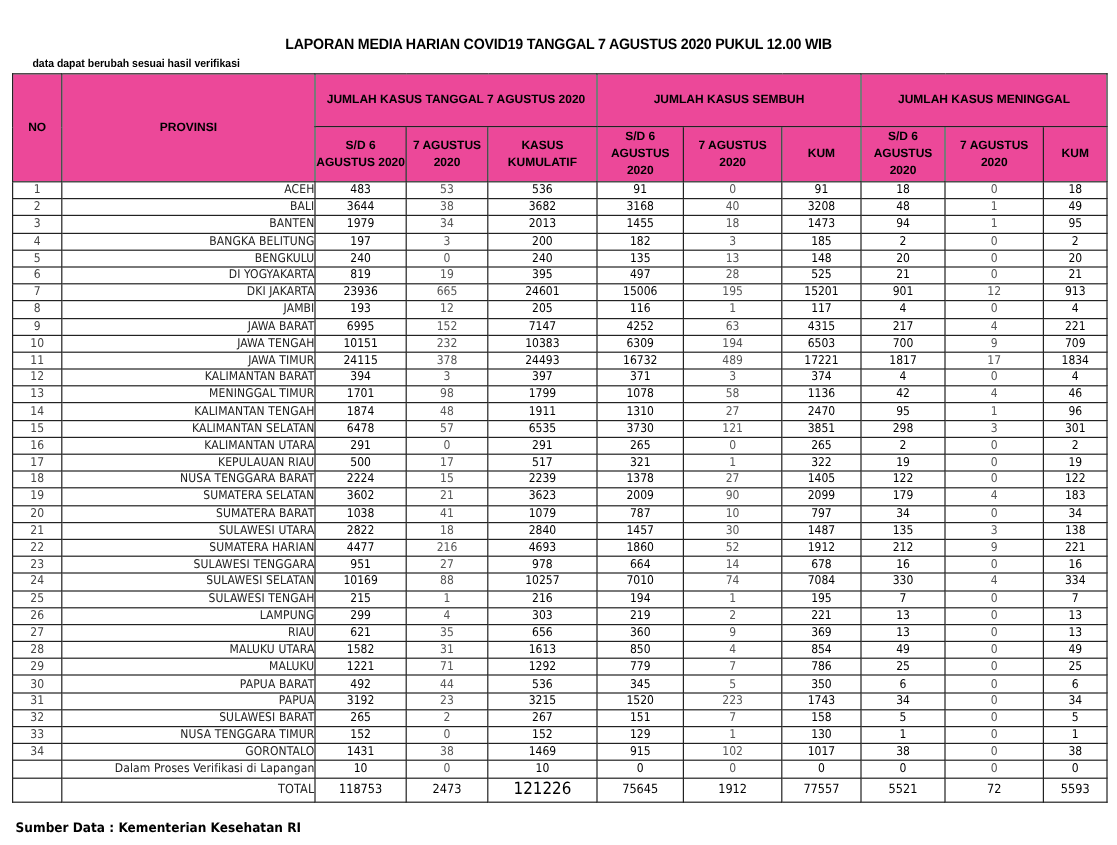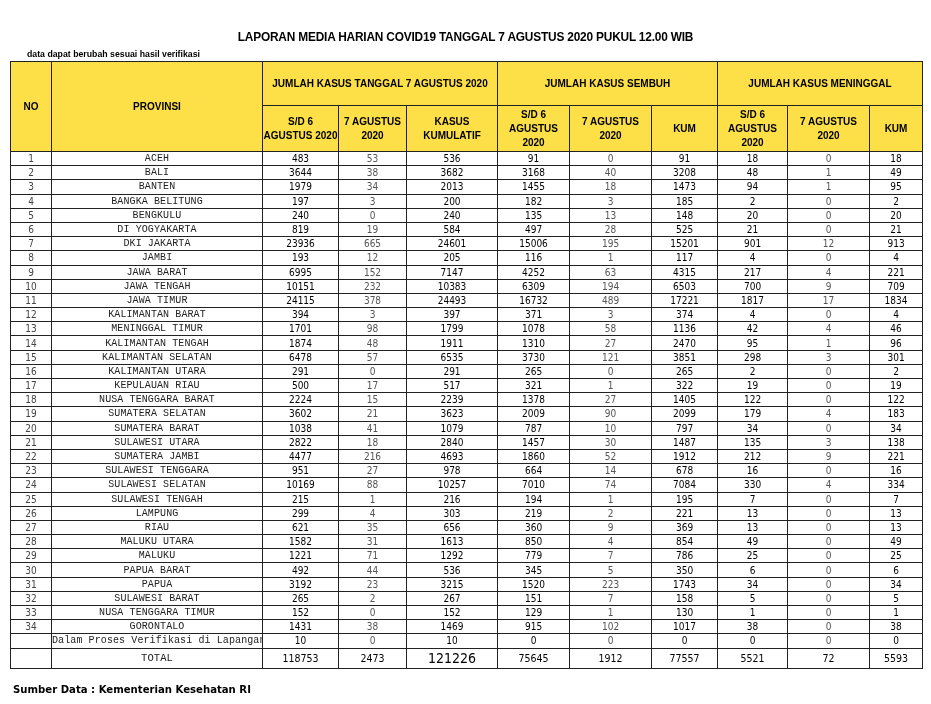--- a/index.html
+++ b/index.html
@@ -2,27 +2,27 @@
 <html><head>
 <meta charset="utf-8">
 <style>
   html, body { margin: 0; padding: 0; background: #ffffff; }
   body { width: 931px; height: 704px; position: relative; overflow: hidden; font-family: "Liberation Sans", sans-serif; color: #000; }
   .title { position: absolute; top: 30px; left: 0; width: 931px; text-align: center; font-weight: bold; font-size: 12.5px; letter-spacing: -0.2px; transform: scaleX(0.95); }
   .subtitle { position: absolute; top: 48px; left: 27px; font-weight: bold; font-size: 9.5px; transform-origin: left; transform: scaleX(0.92); }
   table.report { position: absolute; top: 61px; left: 10px; border-collapse: collapse; table-layout: fixed; width: 912px; }
   table.report th, table.report td { border: 1px solid #222; padding: 0; overflow: hidden; white-space: nowrap; }
   table.report { border: 1.5px solid #222; }
-  th { background: #fde047; font-weight: bold; font-size: 10px; text-align: center; line-height: 14px; }
+  th { background: #ec4899; font-weight: bold; font-size: 10px; text-align: center; line-height: 14px; }
   th.grp { height: 43px; }
   th.sub { height: 45px; white-space: normal !important; }
   th.main { font-size: 10px; }
   td { font-family: "DejaVu Sans Condensed", "DejaVu Sans", sans-serif; font-size: 10px; height: 13.2px; line-height: 13px; text-align: center; }
   td.no { color: #444; }
-  td.prov { text-align: center; padding-left: 2px; color: #222; font-size: 10px; letter-spacing: 0.1px; font-family: Liberation Mono, monospace; }
+  td.prov { text-align: right; padding-left: 2px; color: #222; font-size: 10px; letter-spacing: 0.1px; }
   td.light { color: #555; }
   tr.total td { height: 19px; font-size: 10.5px; }
   tr.total td.big { font-size: 14px; margin-left: 32px; }
   .source { position: absolute; top: 683px; left: 13px; font-weight: bold; font-size: 11px; font-family: "DejaVu Sans", sans-serif; transform-origin: left; transform: scaleX(0.92); }
 </style>
 </head>
 <body>
 
 <div class="title">LAPORAN MEDIA HARIAN COVID19 TANGGAL 7 AGUSTUS 2020 PUKUL 12.00 WIB</div>
 <div class="subtitle">data dapat berubah sesuai hasil verifikasi</div>
@@ -125,21 +125,21 @@
         <td>148</td>
         <td>20</td>
         <td class="light">0</td>
         <td>20</td>
       </tr>
       <tr>
         <td class="no">6</td>
         <td class="prov">DI YOGYAKARTA</td>
         <td>819</td>
         <td class="light">19</td>
-        <td>584</td>
+        <td>395</td>
         <td>497</td>
         <td class="light">28</td>
         <td>525</td>
         <td>21</td>
         <td class="light">0</td>
         <td>21</td>
       </tr>
       <tr>
         <td class="no">7</td>
         <td class="prov">DKI JAKARTA</td>
@@ -330,21 +330,21 @@
         <td>2840</td>
         <td>1457</td>
         <td class="light">30</td>
         <td>1487</td>
         <td>135</td>
         <td class="light">3</td>
         <td>138</td>
       </tr>
       <tr>
         <td class="no">22</td>
-        <td class="prov">SUMATERA JAMBI</td>
+        <td class="prov">SUMATERA HARIAN</td>
         <td>4477</td>
         <td class="light">216</td>
         <td>4693</td>
         <td>1860</td>
         <td class="light">52</td>
         <td>1912</td>
         <td>212</td>
         <td class="light">9</td>
         <td>221</td>
       </tr>

